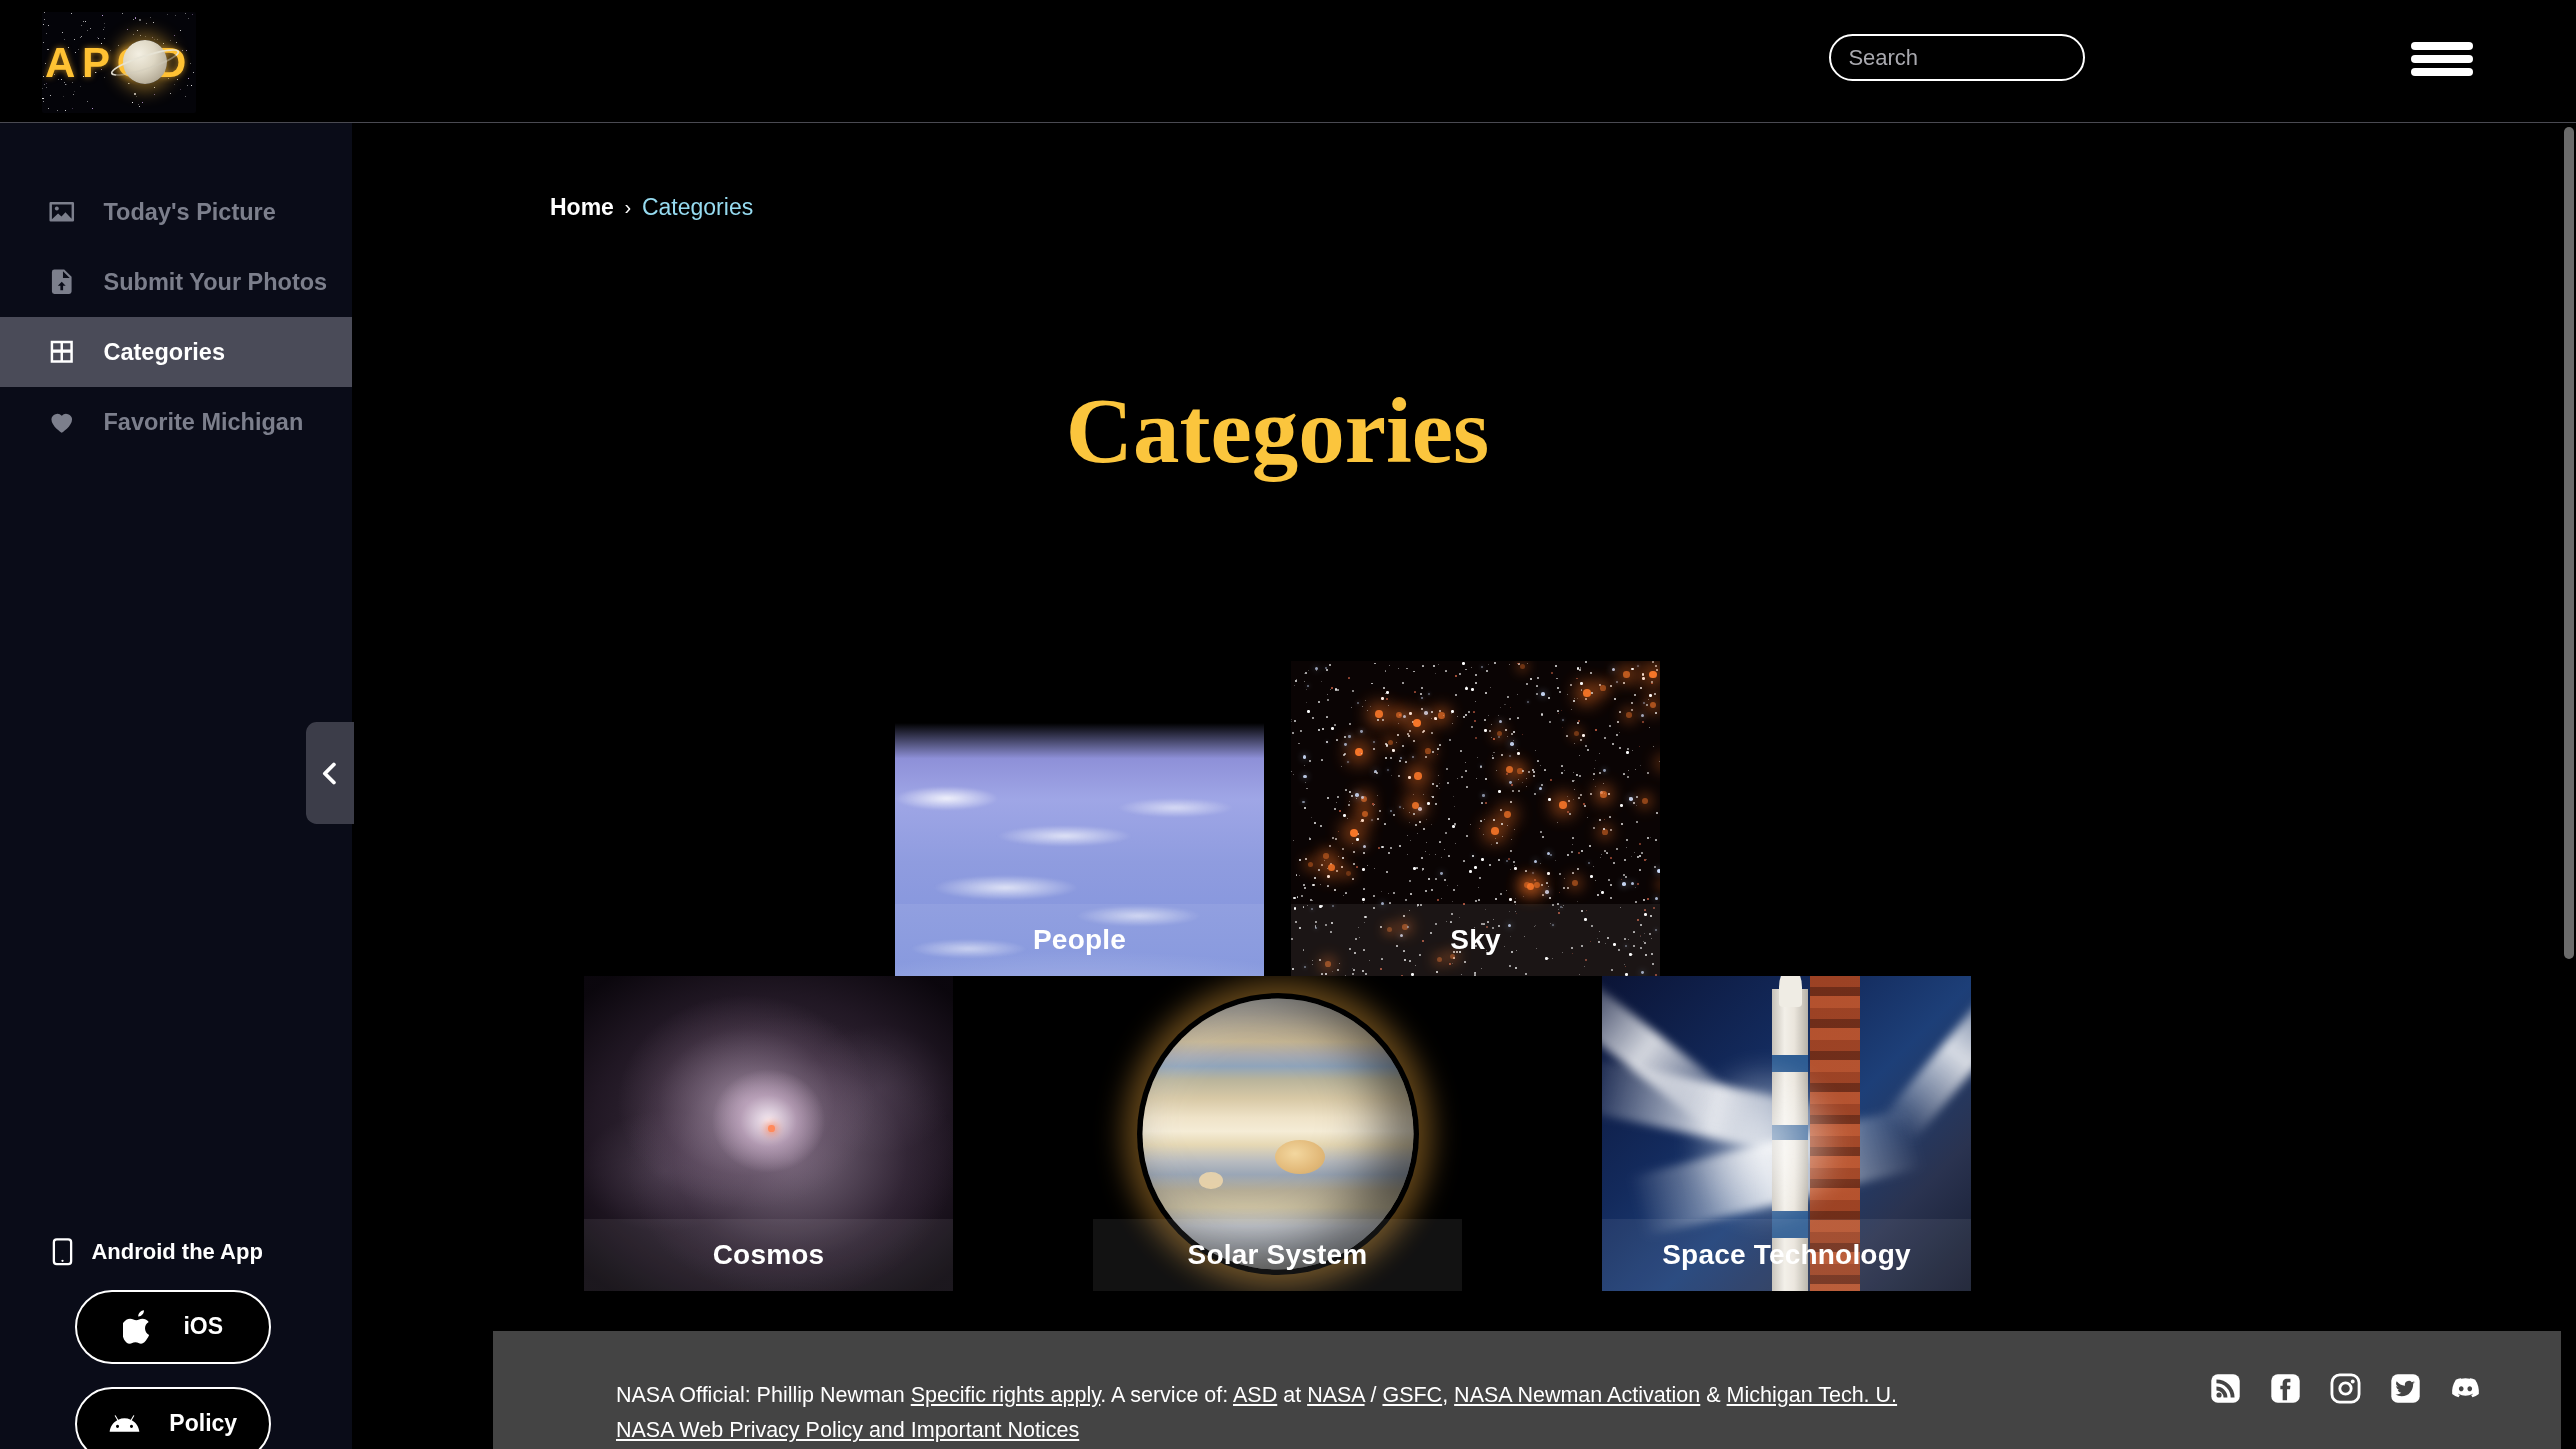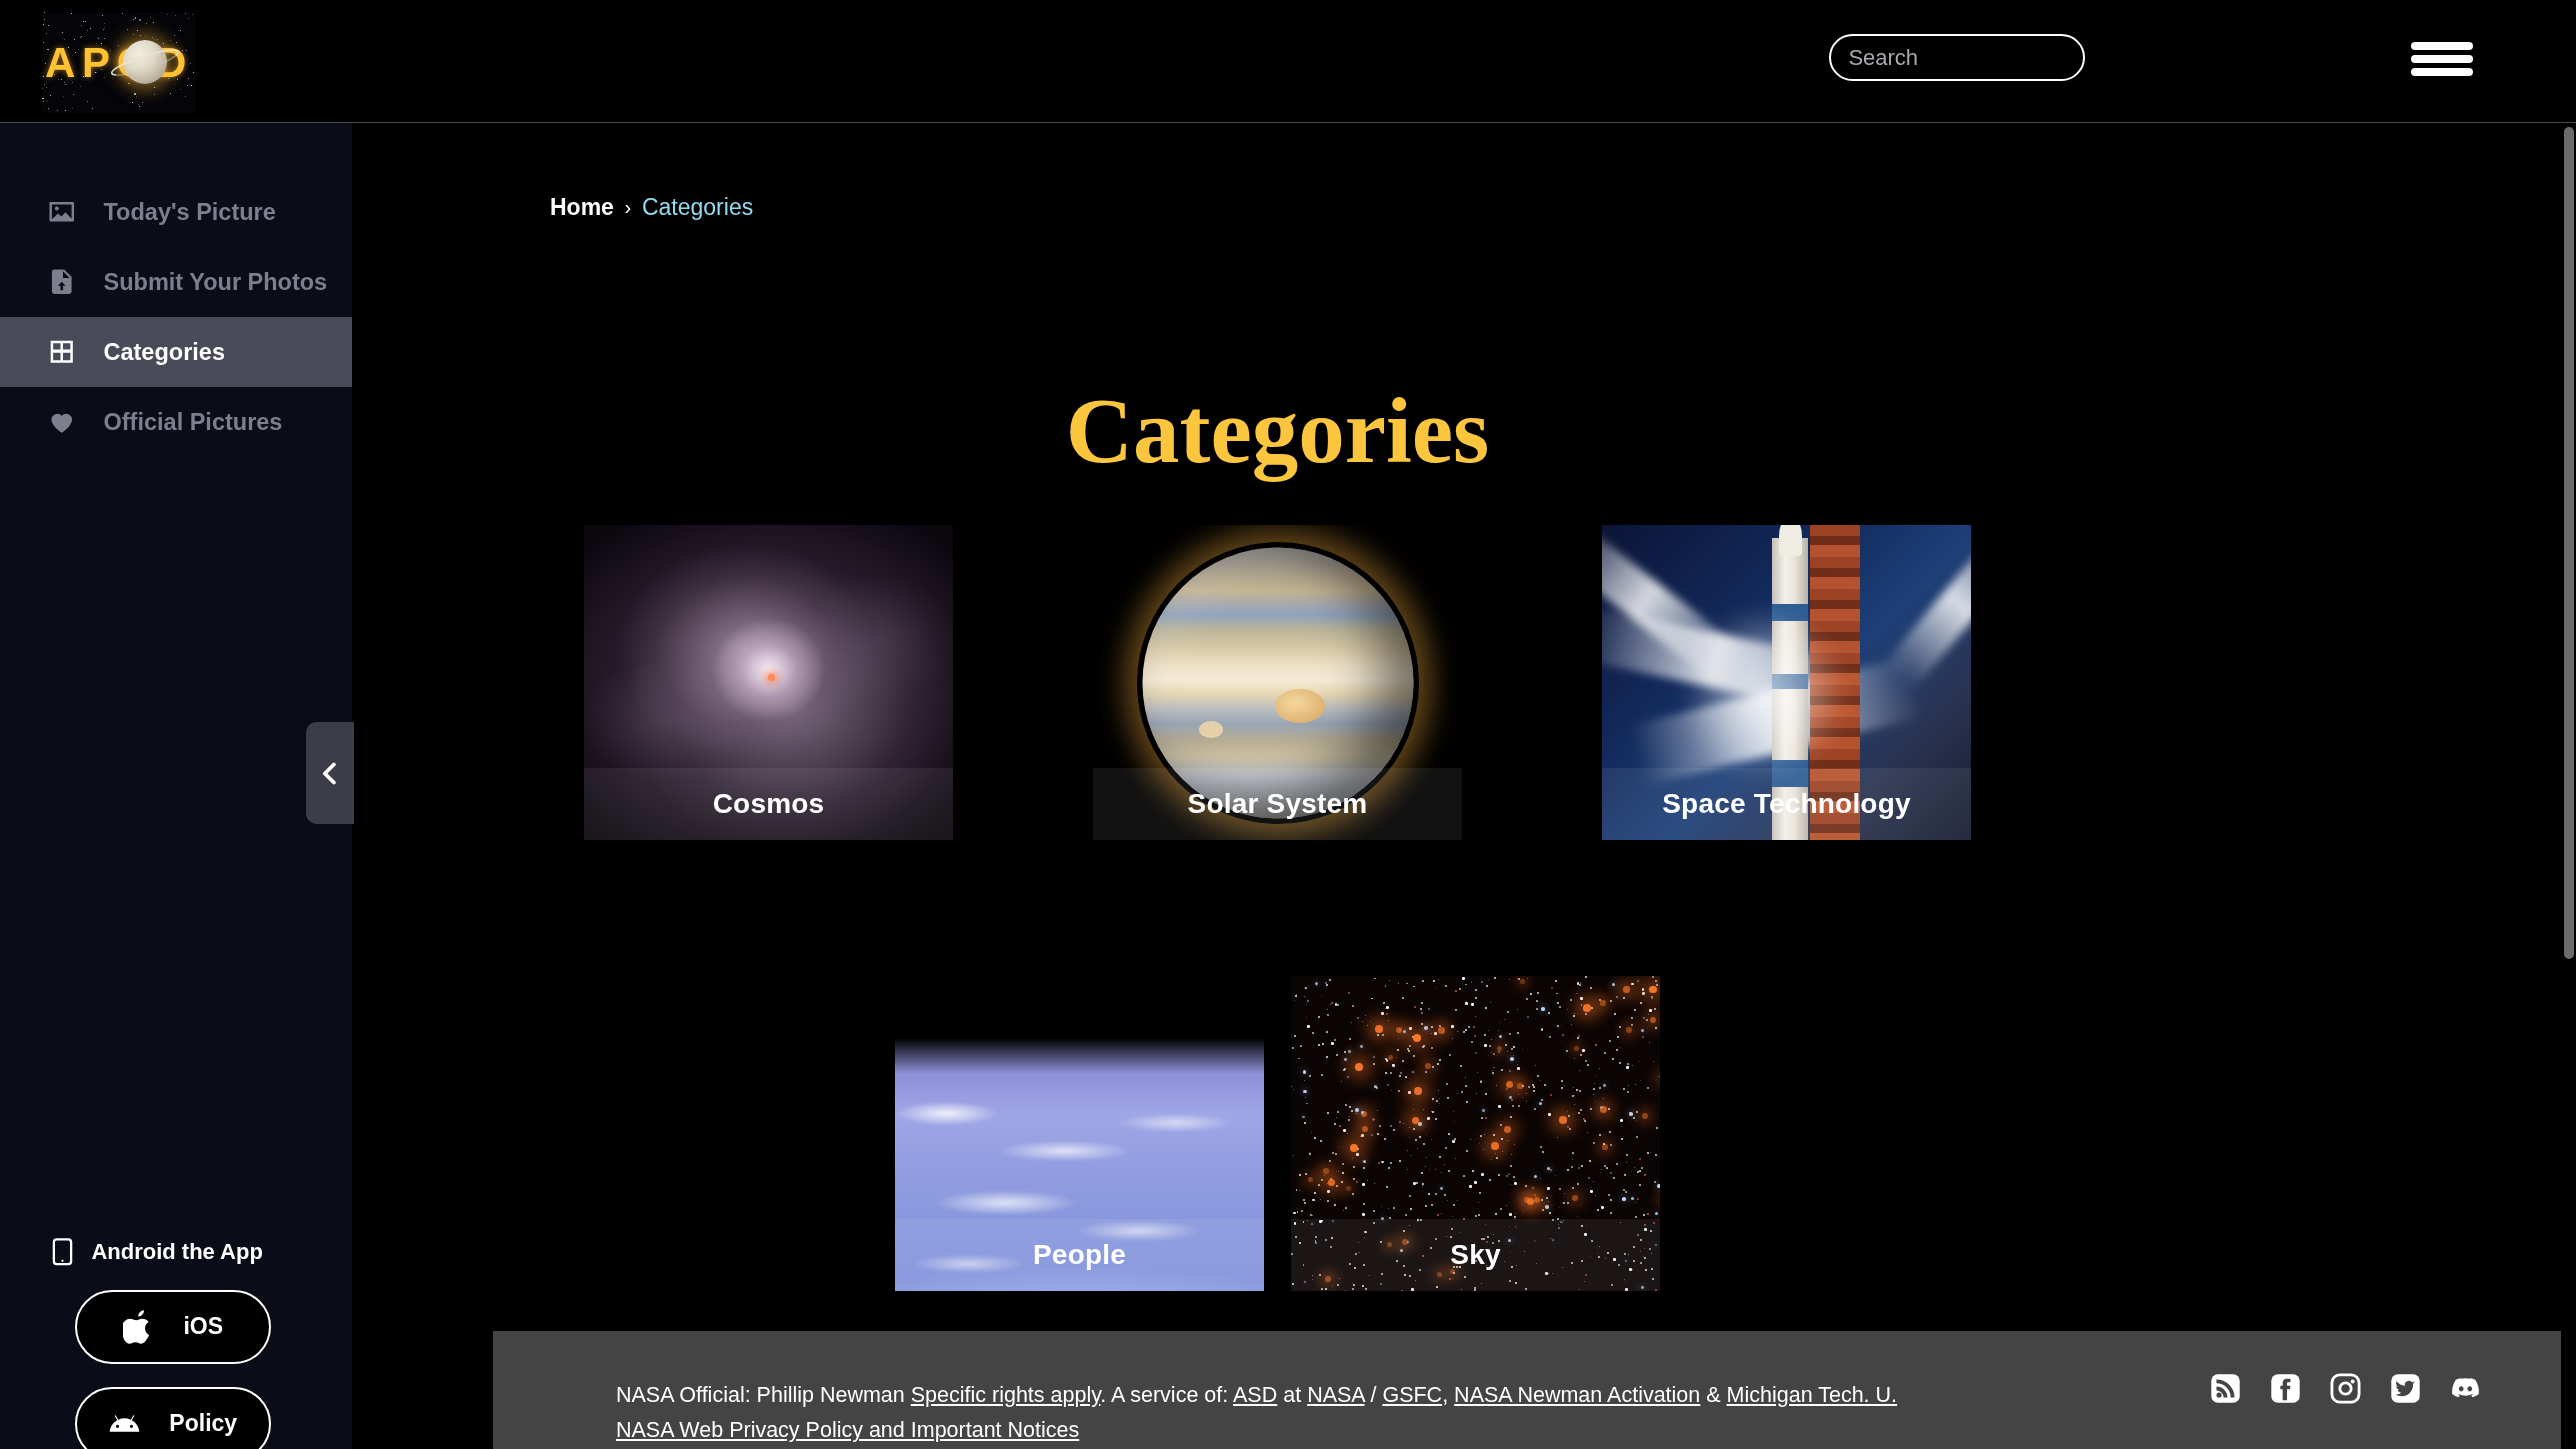--- a/index.html
+++ b/index.html
@@ -405,21 +405,21 @@
       </span>
       <span>Categories</span>
     </a>
 
     <a class="nav-item">
       <span class="ico">
         <svg viewBox="0 0 24 24">
             <path d="M12 21s-8.4-5.2-8.4-11A4.8 4.8 0 0112 7.2 4.8 4.8 0 0120.4 10c0 5.8-8.4 11-8.4 11z"></path>
           </svg>
       </span>
-      <span>Official Pictures</span>
+      <span>Favorite Michigan</span>
     </a>
   </div>
 
   <div class="download">
     <div class="dl-title">
       <svg viewBox="0 0 24 30">
         <rect x="3" y="2" width="18" height="26" rx="3"></rect>
         <circle cx="12" cy="24.5" r="1.2" fill="#fff" stroke="none"></circle>
       </svg>
       <span>Android the App</span>
@@ -451,63 +451,20 @@
 
   <div class="breadcrumb">
     <span class="crumb-home">Home</span>
     <span class="crumb-sep">›</span>
     <span class="crumb-current">Categories</span>
   </div>
 
   <div class="page-title">Categories</div>
 
   <div class="grid">
-    <div class="row row1">
-
-      <div class="card">
-        <div class="art-cosmos">
-          <div class="core"></div>
-        </div>
-        <div class="label-band">
-          <span class="label">Cosmos</span>
-        </div>
-      </div>
-
-      <div class="card">
-        <div class="art-jup">
-          <div class="glow"></div>
-          <div class="globe"></div>
-          <div class="grs"></div>
-          <div class="spot2"></div>
-        </div>
-        <div class="label-band">
-          <span class="label">Solar System</span>
-        </div>
-      </div>
-
-      <div class="card">
-        <div class="art-rocket">
-          <div class="beam b1"></div>
-          <div class="beam b2"></div>
-          <div class="beam b3"></div>
-          <div class="beam b4"></div>
-          <div class="gantry"></div>
-          <div class="body"></div>
-          <div class="nose"></div>
-          <div class="band" style="top:79px;height:17.4px"></div>
-          <div class="band" style="top:149px;height:14.8px"></div>
-          <div class="band" style="top:235px;height:27px"></div>
-          <div class="glare"></div>
-        </div>
-        <div class="label-band">
-          <span class="label">Space Technology</span>
-        </div>
-      </div>
-    </div>
-
     <div class="row row2">
 
       <div class="card">
         <div class="art-people">
           <div class="space"></div>
           <div class="limb"></div>
           <div class="clouds"></div>
 
         </div>
         <div class="label-band">
@@ -1415,20 +1372,63 @@
             <span class="s" style="left:16.4px;top:49px;width:2.5px;height:2.5px;opacity:0.99;background:#ffffff;"></span>
             <span class="s" style="left:95px;top:30px;width:2.5px;height:2.5px;opacity:0.97;background:#ffffff;"></span>
             <span class="s" style="left:224px;top:306px;width:2.3px;height:2.3px;opacity:0.91;background:#ffffff;"></span>
             <span class="s" style="left:364px;top:236px;width:3.2px;height:3.2px;opacity:0.81;background:#cfe0ff;box-shadow:0 0 6.7px rgba(190,215,255,.8);"></span>
           </div>
         <div class="label-band">
           <span class="label">Sky</span>
         </div>
       </div>
     </div>
+
+    <div class="row row1">
+
+      <div class="card">
+        <div class="art-cosmos">
+          <div class="core"></div>
+        </div>
+        <div class="label-band">
+          <span class="label">Cosmos</span>
+        </div>
+      </div>
+
+      <div class="card">
+        <div class="art-jup">
+          <div class="glow"></div>
+          <div class="globe"></div>
+          <div class="grs"></div>
+          <div class="spot2"></div>
+        </div>
+        <div class="label-band">
+          <span class="label">Solar System</span>
+        </div>
+      </div>
+
+      <div class="card">
+        <div class="art-rocket">
+          <div class="beam b1"></div>
+          <div class="beam b2"></div>
+          <div class="beam b3"></div>
+          <div class="beam b4"></div>
+          <div class="gantry"></div>
+          <div class="body"></div>
+          <div class="nose"></div>
+          <div class="band" style="top:79px;height:17.4px"></div>
+          <div class="band" style="top:149px;height:14.8px"></div>
+          <div class="band" style="top:235px;height:27px"></div>
+          <div class="glare"></div>
+        </div>
+        <div class="label-band">
+          <span class="label">Space Technology</span>
+        </div>
+      </div>
+    </div>
   </div>
 </div>
 
 <div class="footer">
   <div class="footer-text">
     <span>NASA Official: Phillip Newman </span><a>Specific rights apply</a><span>. A service of: </span><a>ASD</a><span> at </span><a>NASA</a><span> / </span><a>GSFC</a><span>, </span><a>NASA Newman Activation</a><span> &amp; </span><a>Michigan Tech. U.</a><br>
     <a>NASA Web Privacy Policy and Important Notices</a>
   </div>
 
   <div class="socials">

